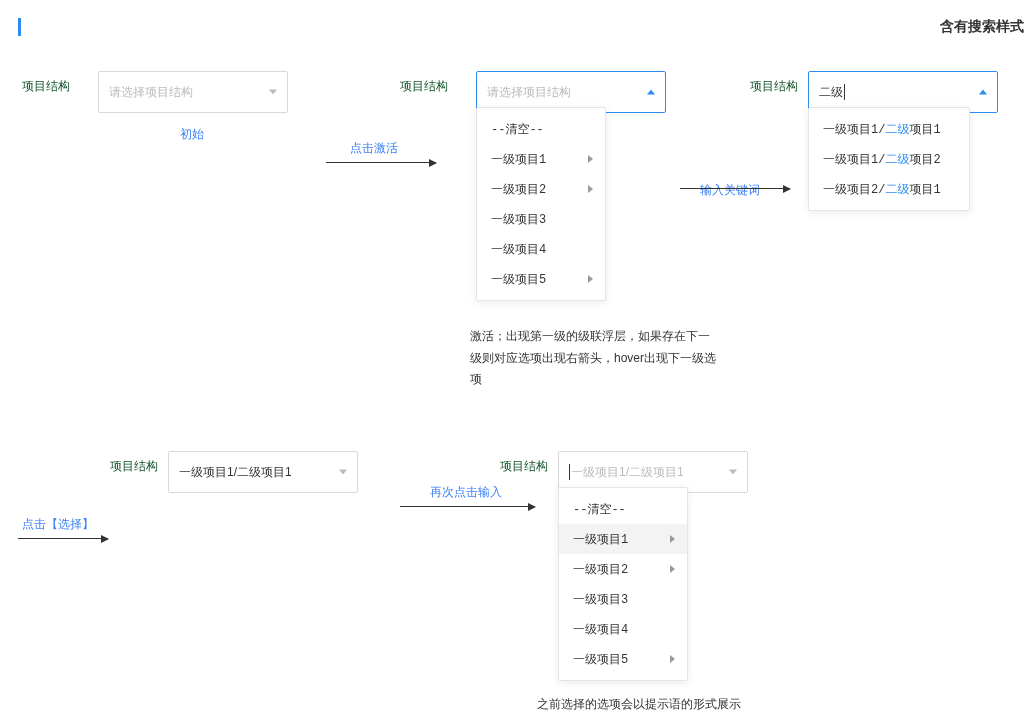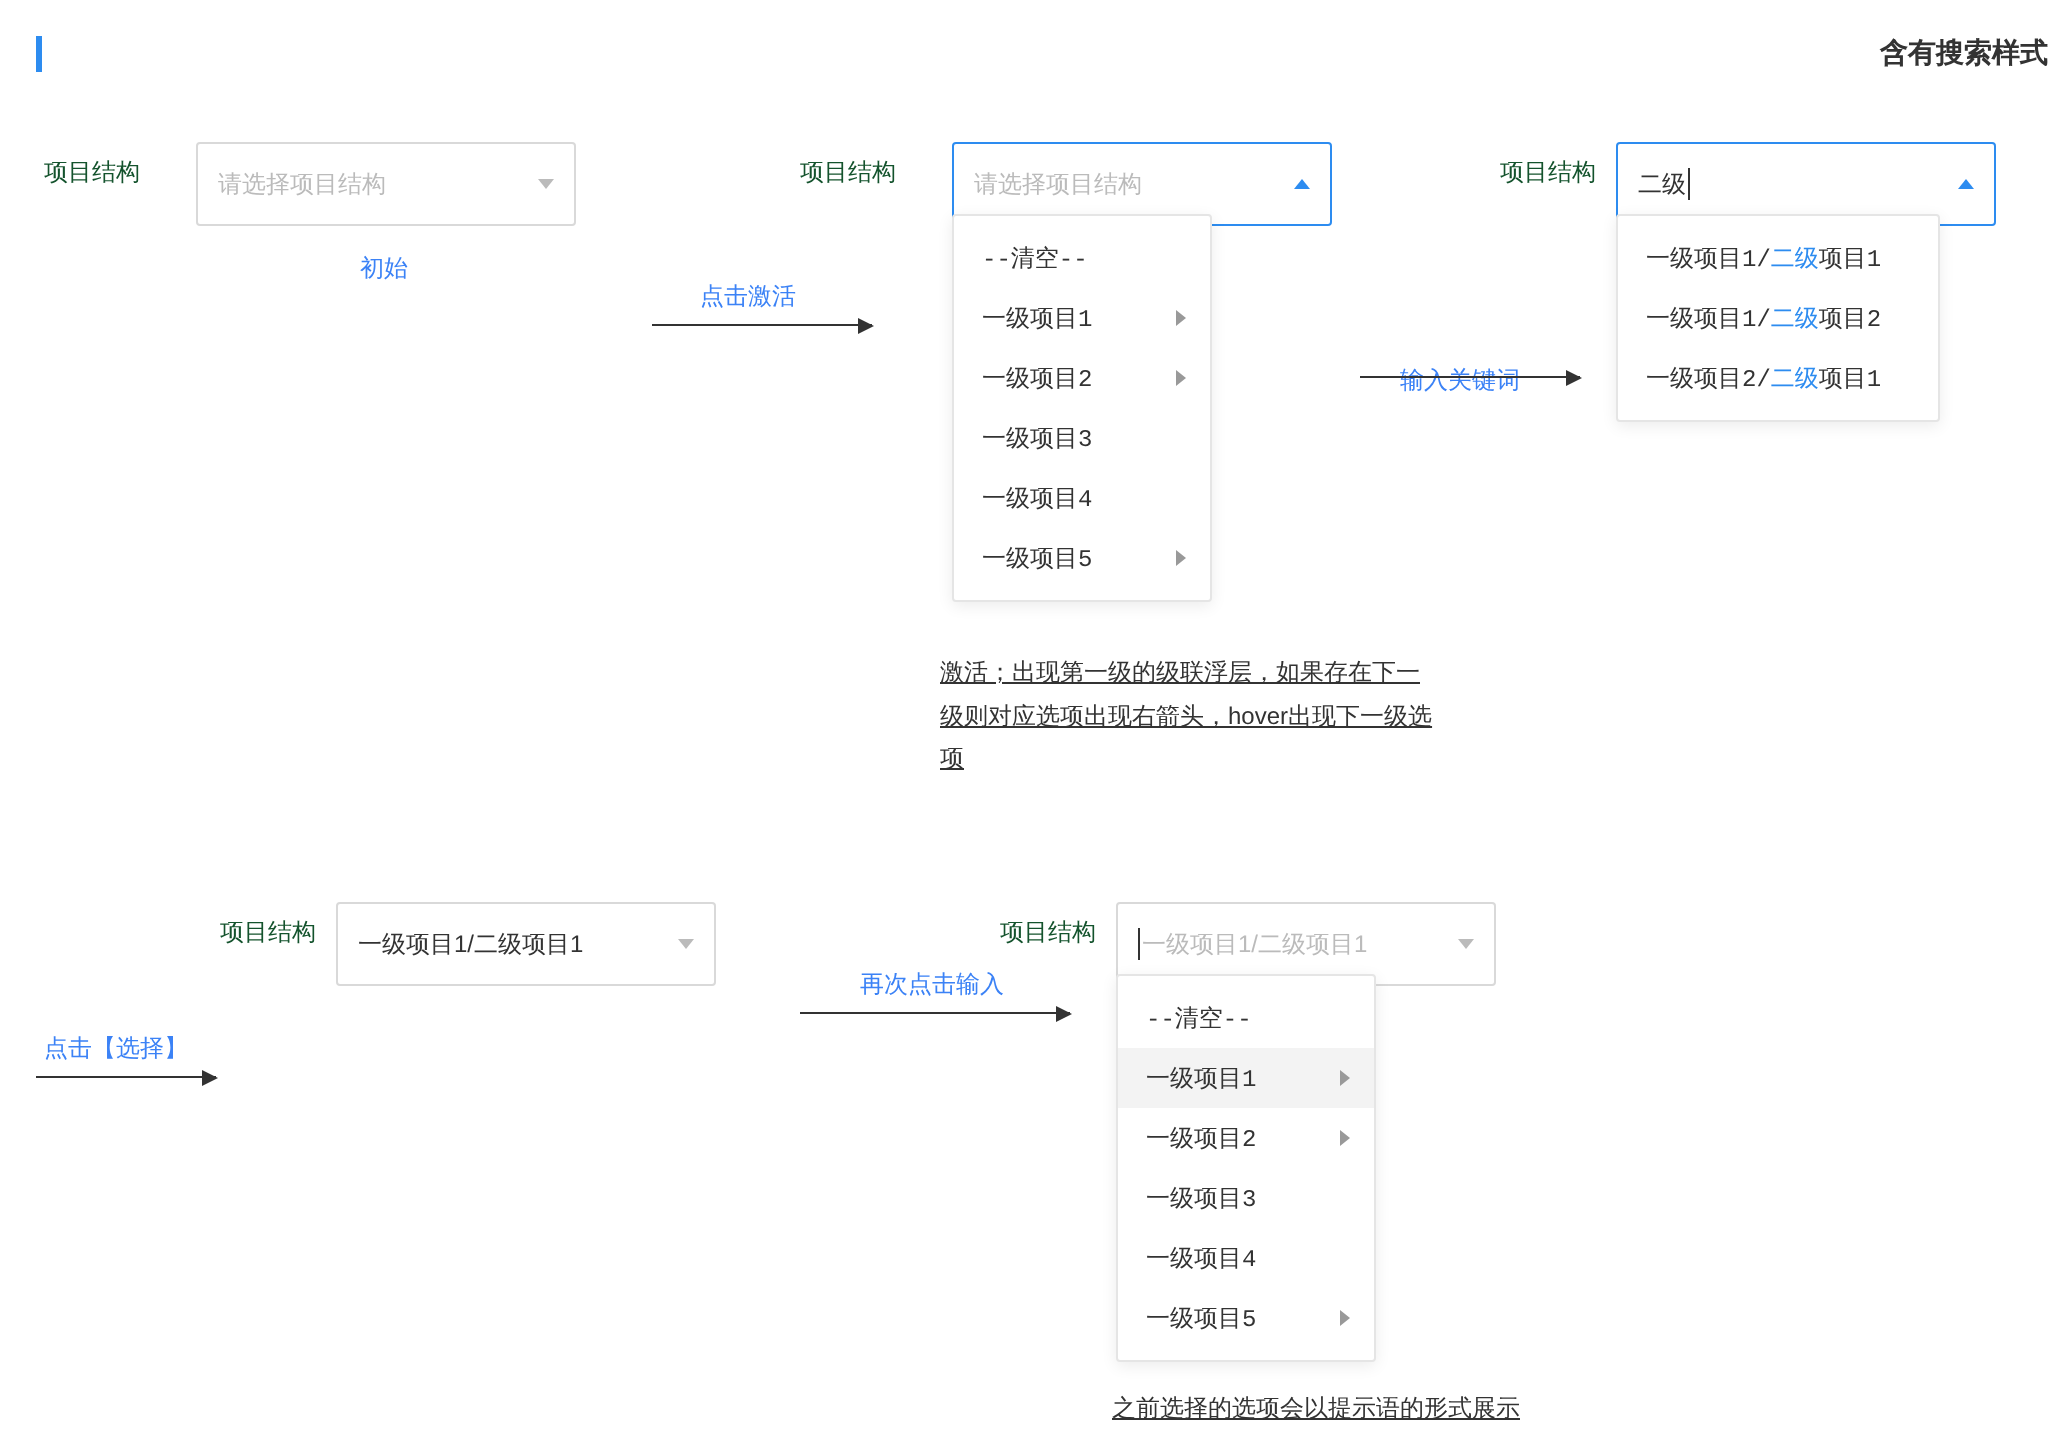--- a/index.html
+++ b/index.html
@@ -101,21 +101,20 @@
     position: absolute;
     color: #3b82f6;
     font-size: 12px;
   }
   .desc {
     position: absolute;
     color: #333;
     font-size: 12px;
     line-height: 1.8;
     width: 250px;
-    text-decoration: underline;
   }
   .arrow {
     position: absolute;
     height: 1px;
     background: #333;
   }
   .arrow::after {
     content: "";
     position: absolute;
     right: -1px;
@@ -226,15 +225,15 @@
         <span>一级项目3</span>
       </div>
     <div class="opt">
         <span>一级项目4</span>
       </div>
     <div class="opt">
         <span>一级项目5</span>
         <span class="chev"></span>
       </div>
   </div>
-  <div class="desc" style="left:556px; top:628px; width:260px;">之前选择的选项会以提示语的形式展示</div>
+  <div class="desc" style="left:537px; top:628px; width:260px;">之前选择的选项会以提示语的形式展示</div>
 
 </div>
 
 </body></html>

